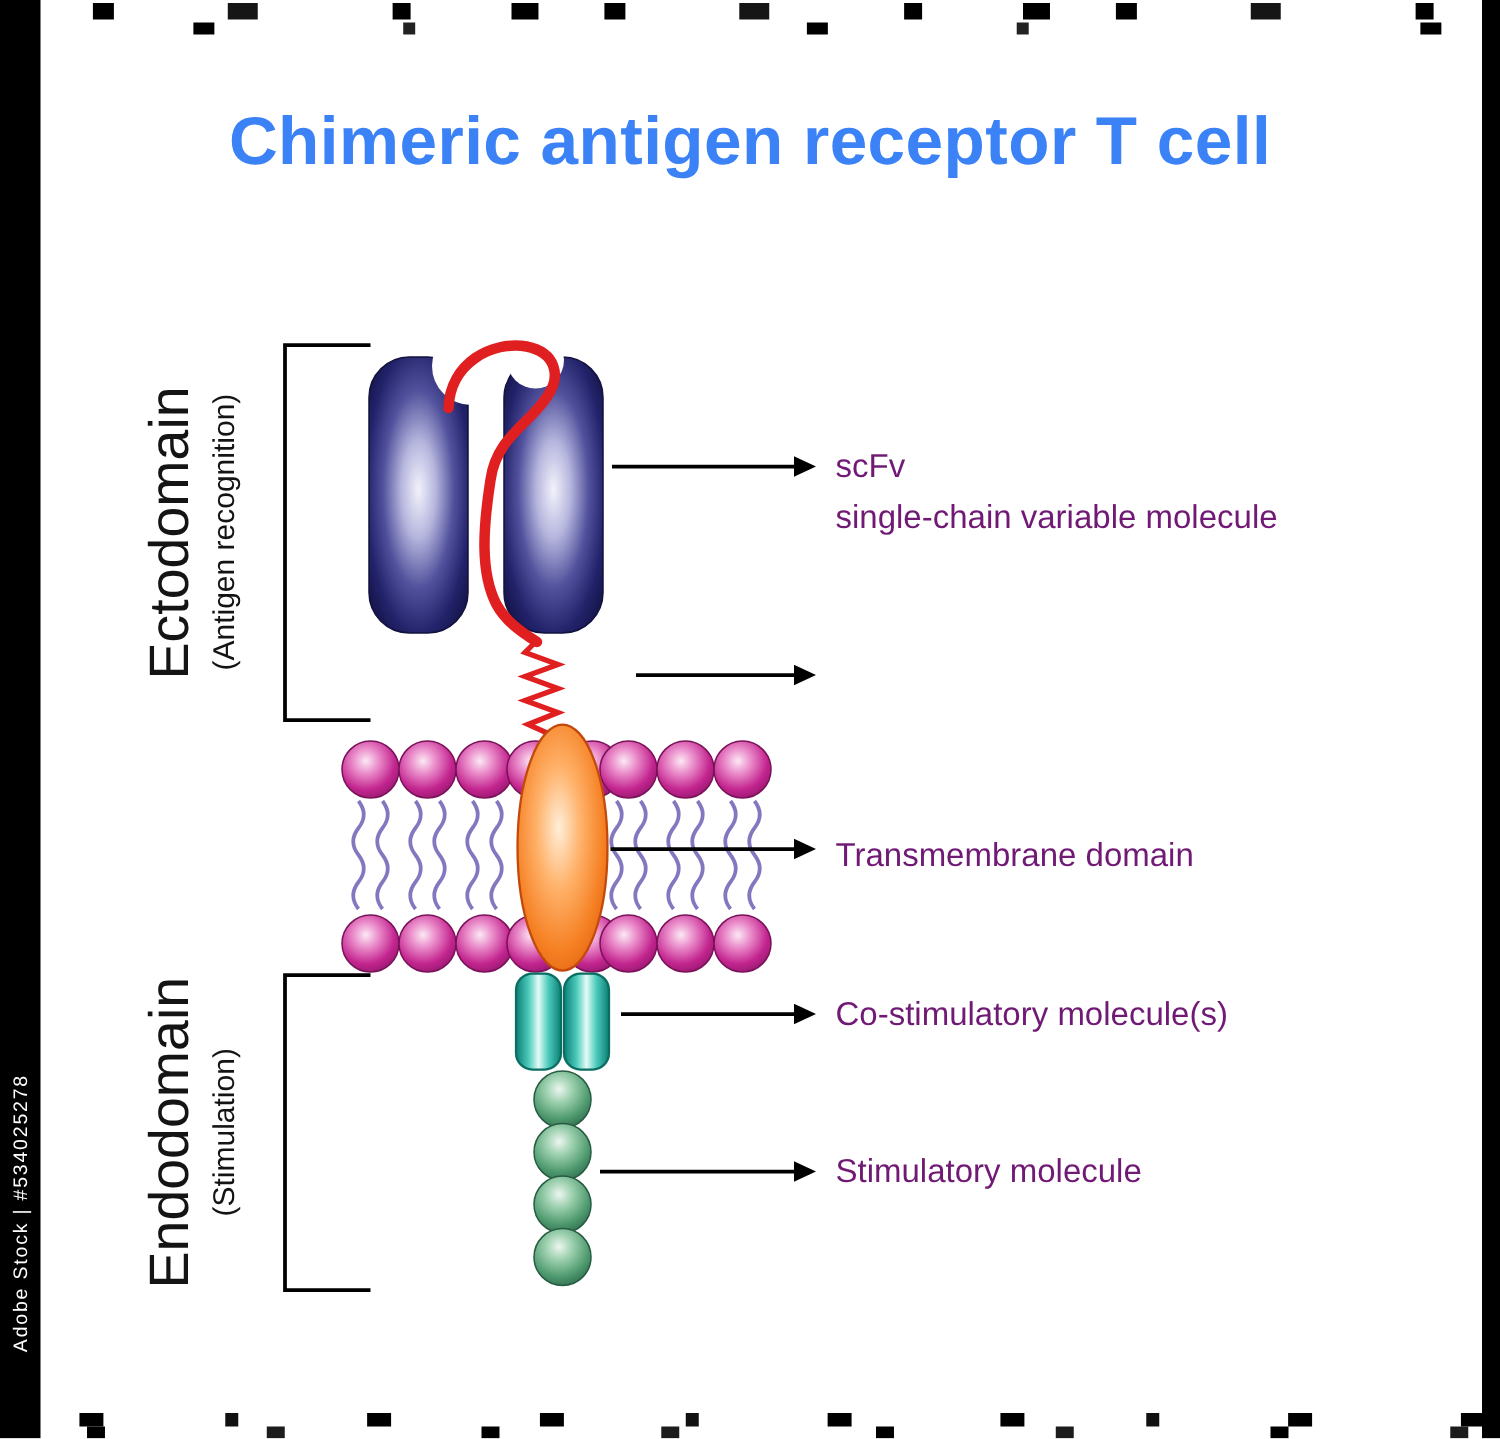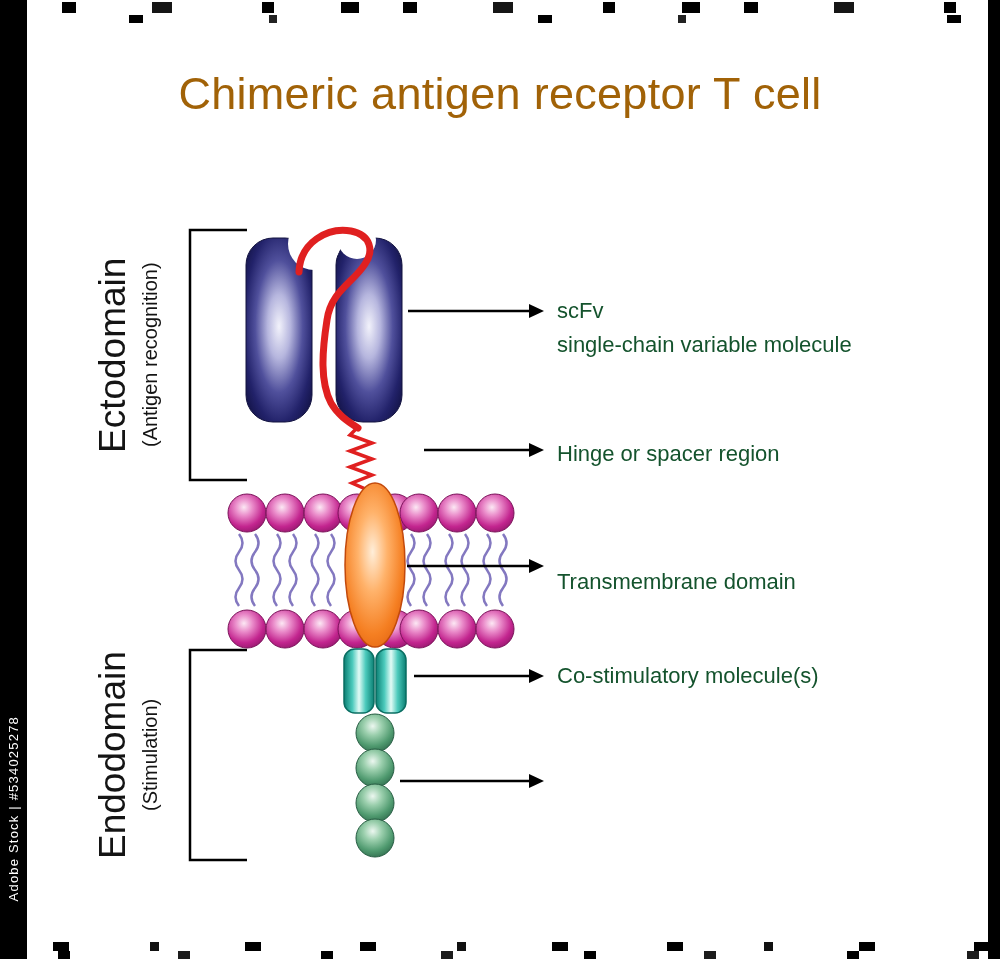--- a/index.html
+++ b/index.html
@@ -39,39 +39,39 @@
     background-image:
       repeating-linear-gradient(90deg,transparent 0 44px,#000 44px 60px,transparent 60px 141px,#111 141px 150px,transparent 150px 236px,#000 236px 252px,transparent 252px 307px),
       repeating-linear-gradient(90deg,#000 0 12px,transparent 12px 120px,#1c1c1c 120px 132px,transparent 132px 263px);
     background-size:307px 9px,263px 8px;
     background-position:9px 3px,58px 12px;
   }
 
   
   .title {
     position:absolute; top:68px; left:0; width:100%; margin:0;
-    text-align:center; font-size:45px; font-weight:400; color:#a16207;
+    text-align:center; font-size:45px; font-weight:700; color:#3b82f6;
     letter-spacing:0.3px;
   }
 
   
   .vlabel {
     position:absolute; writing-mode:vertical-rl; transform:rotate(180deg);
     text-align:center; white-space:nowrap; color:#141414;
   }
   .ecto-main { left:92px;  top:230px; height:250px; font-size:37px; font-weight:500; }
   .ecto-sub  { left:139px; top:230px; height:250px; font-size:20px; }
   .endo-main { left:92px;  top:650px; height:210px; font-size:37px; font-weight:500; }
   .endo-sub  { left:139px; top:650px; height:210px; font-size:20px; }
 
   
-  .rlabel { position:absolute; left:557px; font-size:22px; line-height:34px; color:#14532d; }
+  .rlabel { position:absolute; left:557px; font-size:22px; line-height:34px; color:#701a75; }
   .lbl-scfv   { top:294px; }
   .lbl-hinge  { top:437px; }
-  .lbl-tm     { top:553px;margin-top:12px; }
+  .lbl-tm     { top:553px; }
   .lbl-costim { top:659px; }
   .lbl-stim   { top:764px; }
   .indent { padding-left:86px; }
 
   .art { position:absolute; left:0; top:0; pointer-events:none; }
 </style>
 </head>
 <body>
 
 <div class="canvas">
@@ -200,25 +200,23 @@
       <line x1="407" y1="566" x2="530" y2="566" marker-end="url(#ah)"></line>
       <line x1="414" y1="676" x2="530" y2="676" marker-end="url(#ah)"></line>
       <line x1="400" y1="781" x2="530" y2="781" marker-end="url(#ah)"></line>
     </g>
   </svg>
 
   <div class="rlabel lbl-scfv">
     <div>scFv</div>
     <div>single-chain variable molecule</div>
   </div>
-  <div class="rlabel lbl-hinge">
-    <div>Hinge or spacer region</div>
-  </div>
   <div class="rlabel lbl-tm">
     <div>Transmembrane domain</div>
   </div>
   <div class="rlabel lbl-costim">
     <div>Co-stimulatory molecule(s)</div>
   </div>
   <div class="rlabel lbl-stim">
+    <div>Stimulatory molecule</div>
   </div>
 
 </div>
 
 </body></html>

